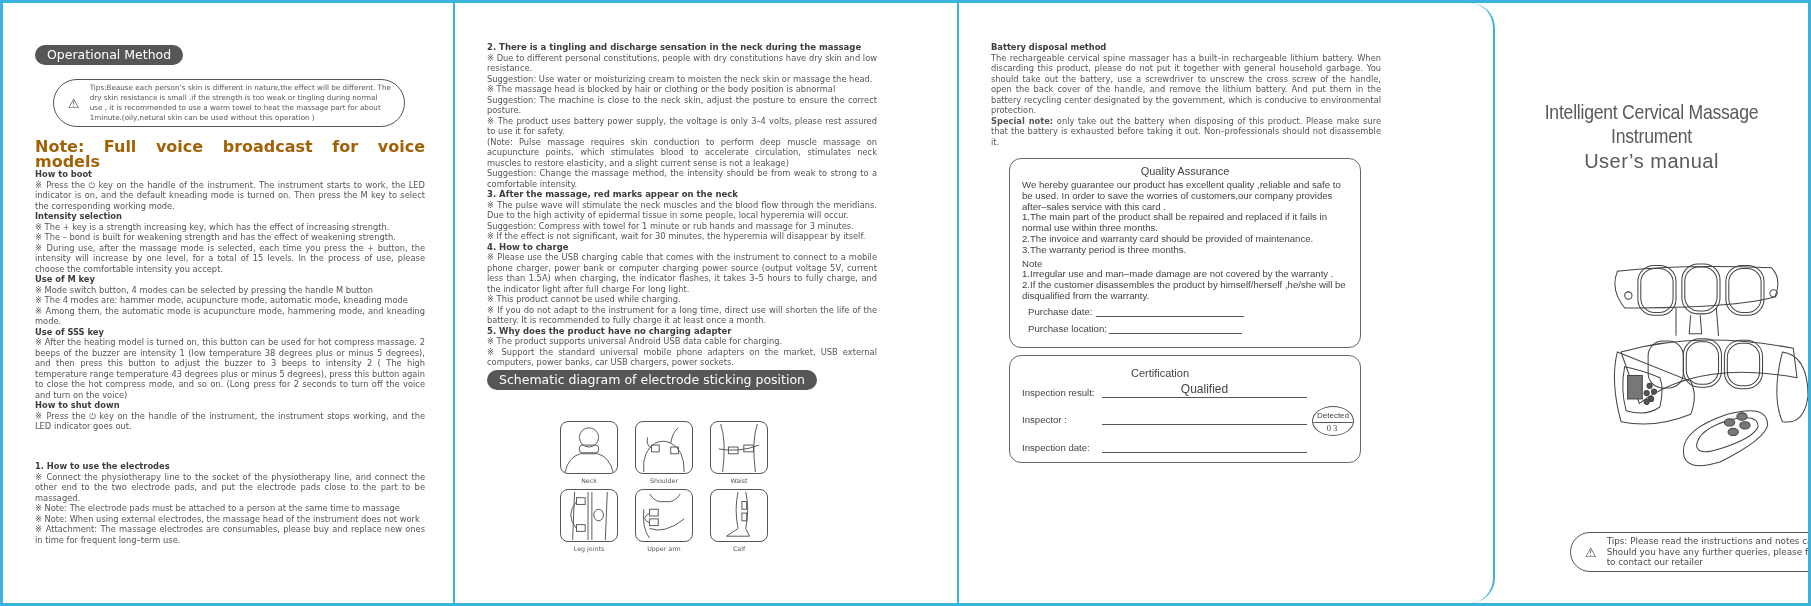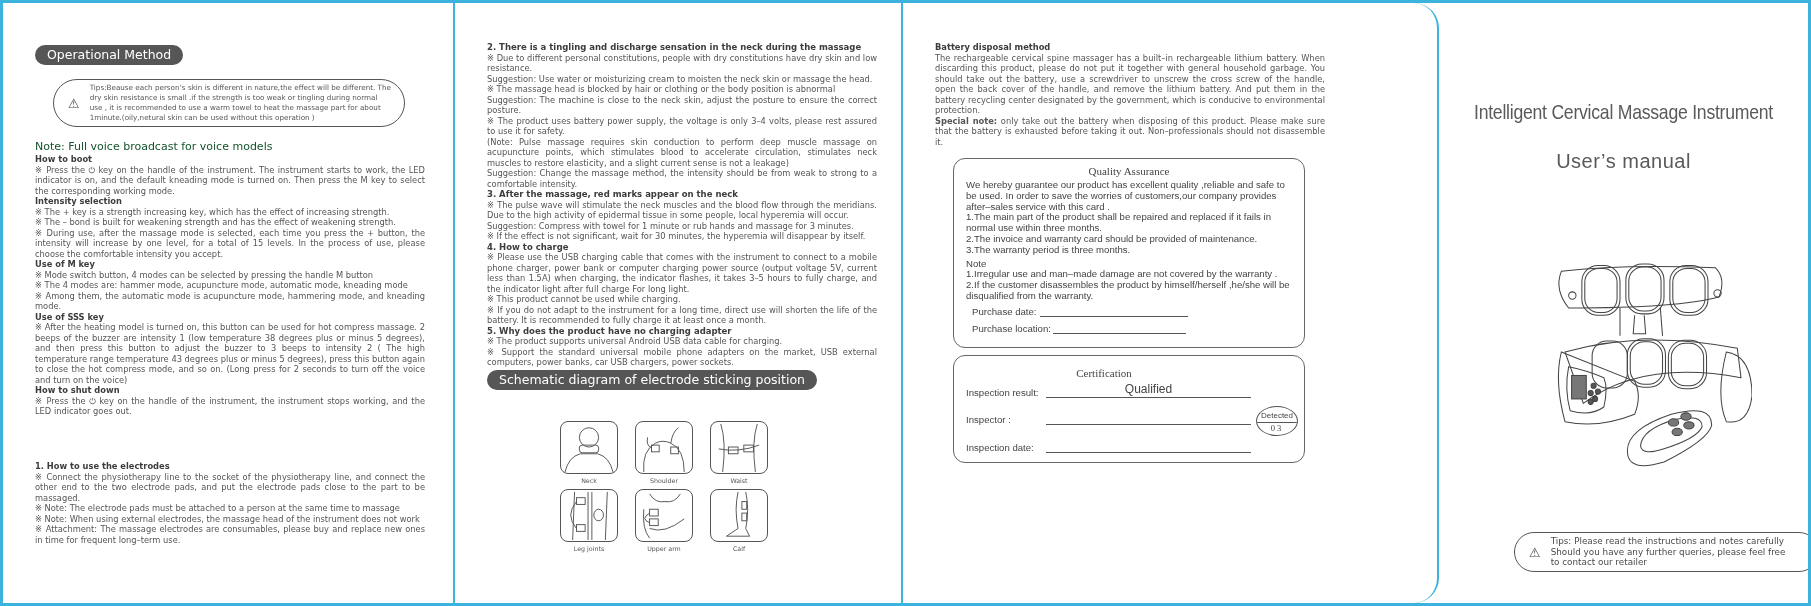--- a/index.html
+++ b/index.html
@@ -4,49 +4,49 @@
 <style>
   * { box-sizing: border-box; margin: 0; padding: 0; }
   html, body { width: 1811px; height: 606px; background: #ffffff; overflow: hidden; }
   body { font-family: "DejaVu Sans", sans-serif; color: #4a4a4a; position: relative; }
   .sheet {
     position: absolute; left: 0; top: 0; width: 1811px; height: 606px;
     border: 3px solid #3bb3dd; display: flex;
   }
   .panel { position: relative; height: 100%; border-right: 2px solid #3bb3dd; overflow: hidden; }
   .panel:last-child { border-right: none; }
-  #p1 { width: 452px; } #p2 { width: 448px; } #p3 { width: 536px; border-radius: 25px; } #p4 { flex: 1; }
+  #p1 { width: 452px; } #p2 { width: 504px; } #p3 { width: 536px; border-radius: 25px; } #p4 { flex: 1; }
 
   .pill-title {
     position: absolute; background: #565656; color: #fff; border-radius: 12px;
     font-size: 12.5px; padding: 2px 12px; white-space: nowrap; line-height: 16px;
   }
   .tipbox {
     position: absolute; border: 1px solid #555; border-radius: 24px;
     display: flex; align-items: center; padding: 4px 12px 4px 14px;
   }
   .tipbox .warn { font-size: 13px; color: #444; margin-right: 10px; flex: none; }
   .tipbox .tiptext { font-size: 7.2px; line-height: 10px; color: #555; }
 
   .textblk { position: absolute; font-size: 8.3px; line-height: 10.5px; color: #555; text-align: justify; }
   .textblk p { margin: 0; }
-  .h-big { font-size: 11px; font-weight: normal; color: #14532d; line-height: 15px; margin-top: 2px; }
+  .h-big { font-size: 16px; font-weight: bold; color: #a16207; line-height: 15px; margin-top: 2px; }
   .h-sub { font-weight: bold; color: #3c3c3c; font-size: 8.3px; }
   .h-num { font-weight: bold; color: #3c3c3c; font-size: 8.5px; }
   .big-sec { font-size: 13.5px; font-weight: bold; color: #3c3c3c; line-height: 18px; }
 
   .grid6 { position: absolute; left: 105px; top: 418px; width: 230px; display: grid;
     grid-template-columns: repeat(3, 58px); column-gap: 17px; row-gap: 4px; }
   .fig { display: flex; flex-direction: column; align-items: center; }
   .fig .frame { width: 58px; height: 53px; border: 1px solid #555; border-radius: 8px; }
   .fig .frame svg { width: 100%; height: 100%; }
   .fig .cap { font-size: 6.3px; color: #555; margin-top: 3px; line-height: 8px; }
 
   .card { position: absolute; border: 1px solid #666; border-radius: 12px; }
-  .card-title { text-align: center; font-family: Liberation Serif, serif; font-size: 11px; color: #444; }
+  .card-title { text-align: center; font-family: Liberation Sans, sans-serif; font-size: 11px; color: #444; }
   .card-body { font-family: "Liberation Sans", sans-serif; font-size: 9.6px; line-height: 10.8px; color: #444; }
   .field-row { display: flex; align-items: flex-end; font-family: "Liberation Sans", sans-serif; font-size: 9.6px; color: #444; }
   .field-line { border-bottom: 1px solid #555; height: 10px; }
 
   .cover-title { position: absolute; left: 0; width: 100%; text-align: center;
     font-family: "Liberation Sans", sans-serif; color: #5a5a5a; }
 </style>
 </head>
 <body>
 

